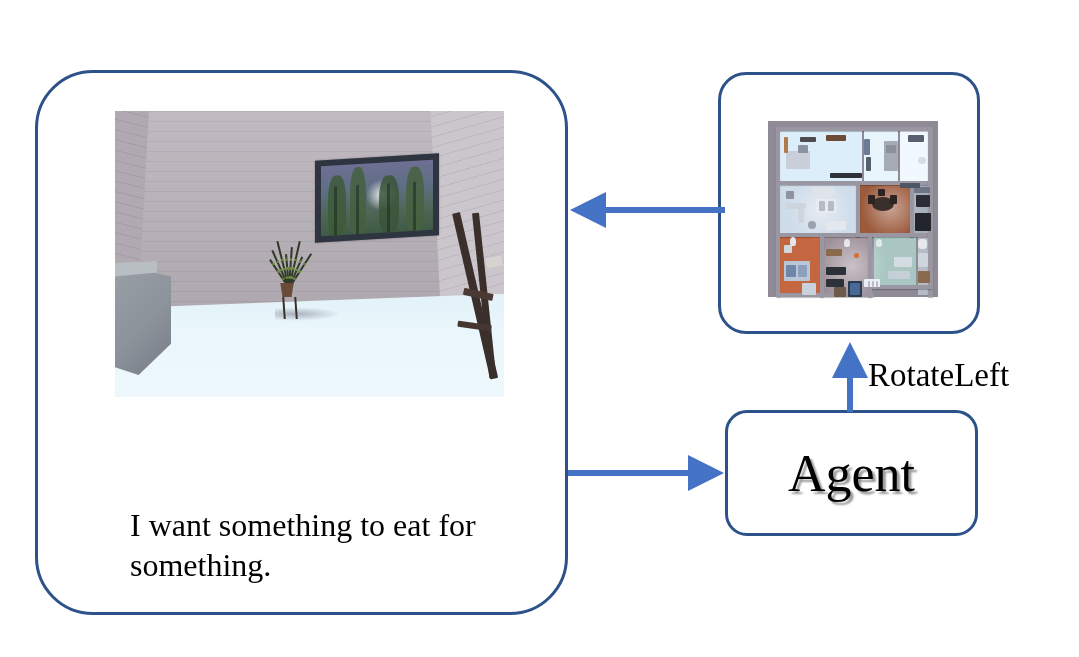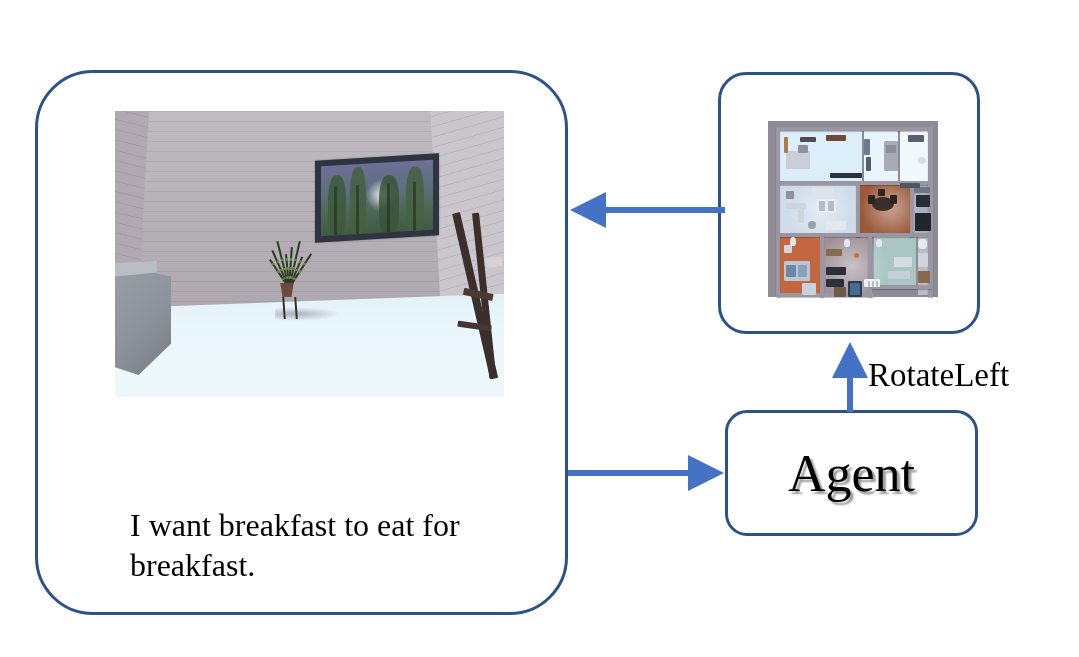--- a/index.html
+++ b/index.html
@@ -354,21 +354,21 @@
 
       <div class="easel">
         <div class="easel-leg easel-l1"></div>
         <div class="easel-leg easel-l2"></div>
         <div class="easel-leg easel-l3"></div>
         <div class="easel-leg easel-l4"></div>
         <div class="easel-top"></div>
       </div>
     </div>
 
-    <div class="instruction" style="left:92px; top:432px;">I want breakfast to eat for breakfast.</div>
+    <div class="instruction" style="left:92px; top:432px;">I want something to eat for something.</div>
   </div>
 
   <div class="rbox" id="map-panel">
     <div id="map-view" style="left:39px; top:40px;">
       <div class="map-shell">
 
         <div class="room" style="left:12px; top:10px; width:82px; height:52px; background:#dceefa;"></div>
         <div class="room" style="left:96px; top:10px; width:34px; height:52px; background:#e8f5fd;"></div>
         <div class="room" style="left:132px; top:10px; width:30px; height:52px; background:#f2f9fe;"></div>
 

